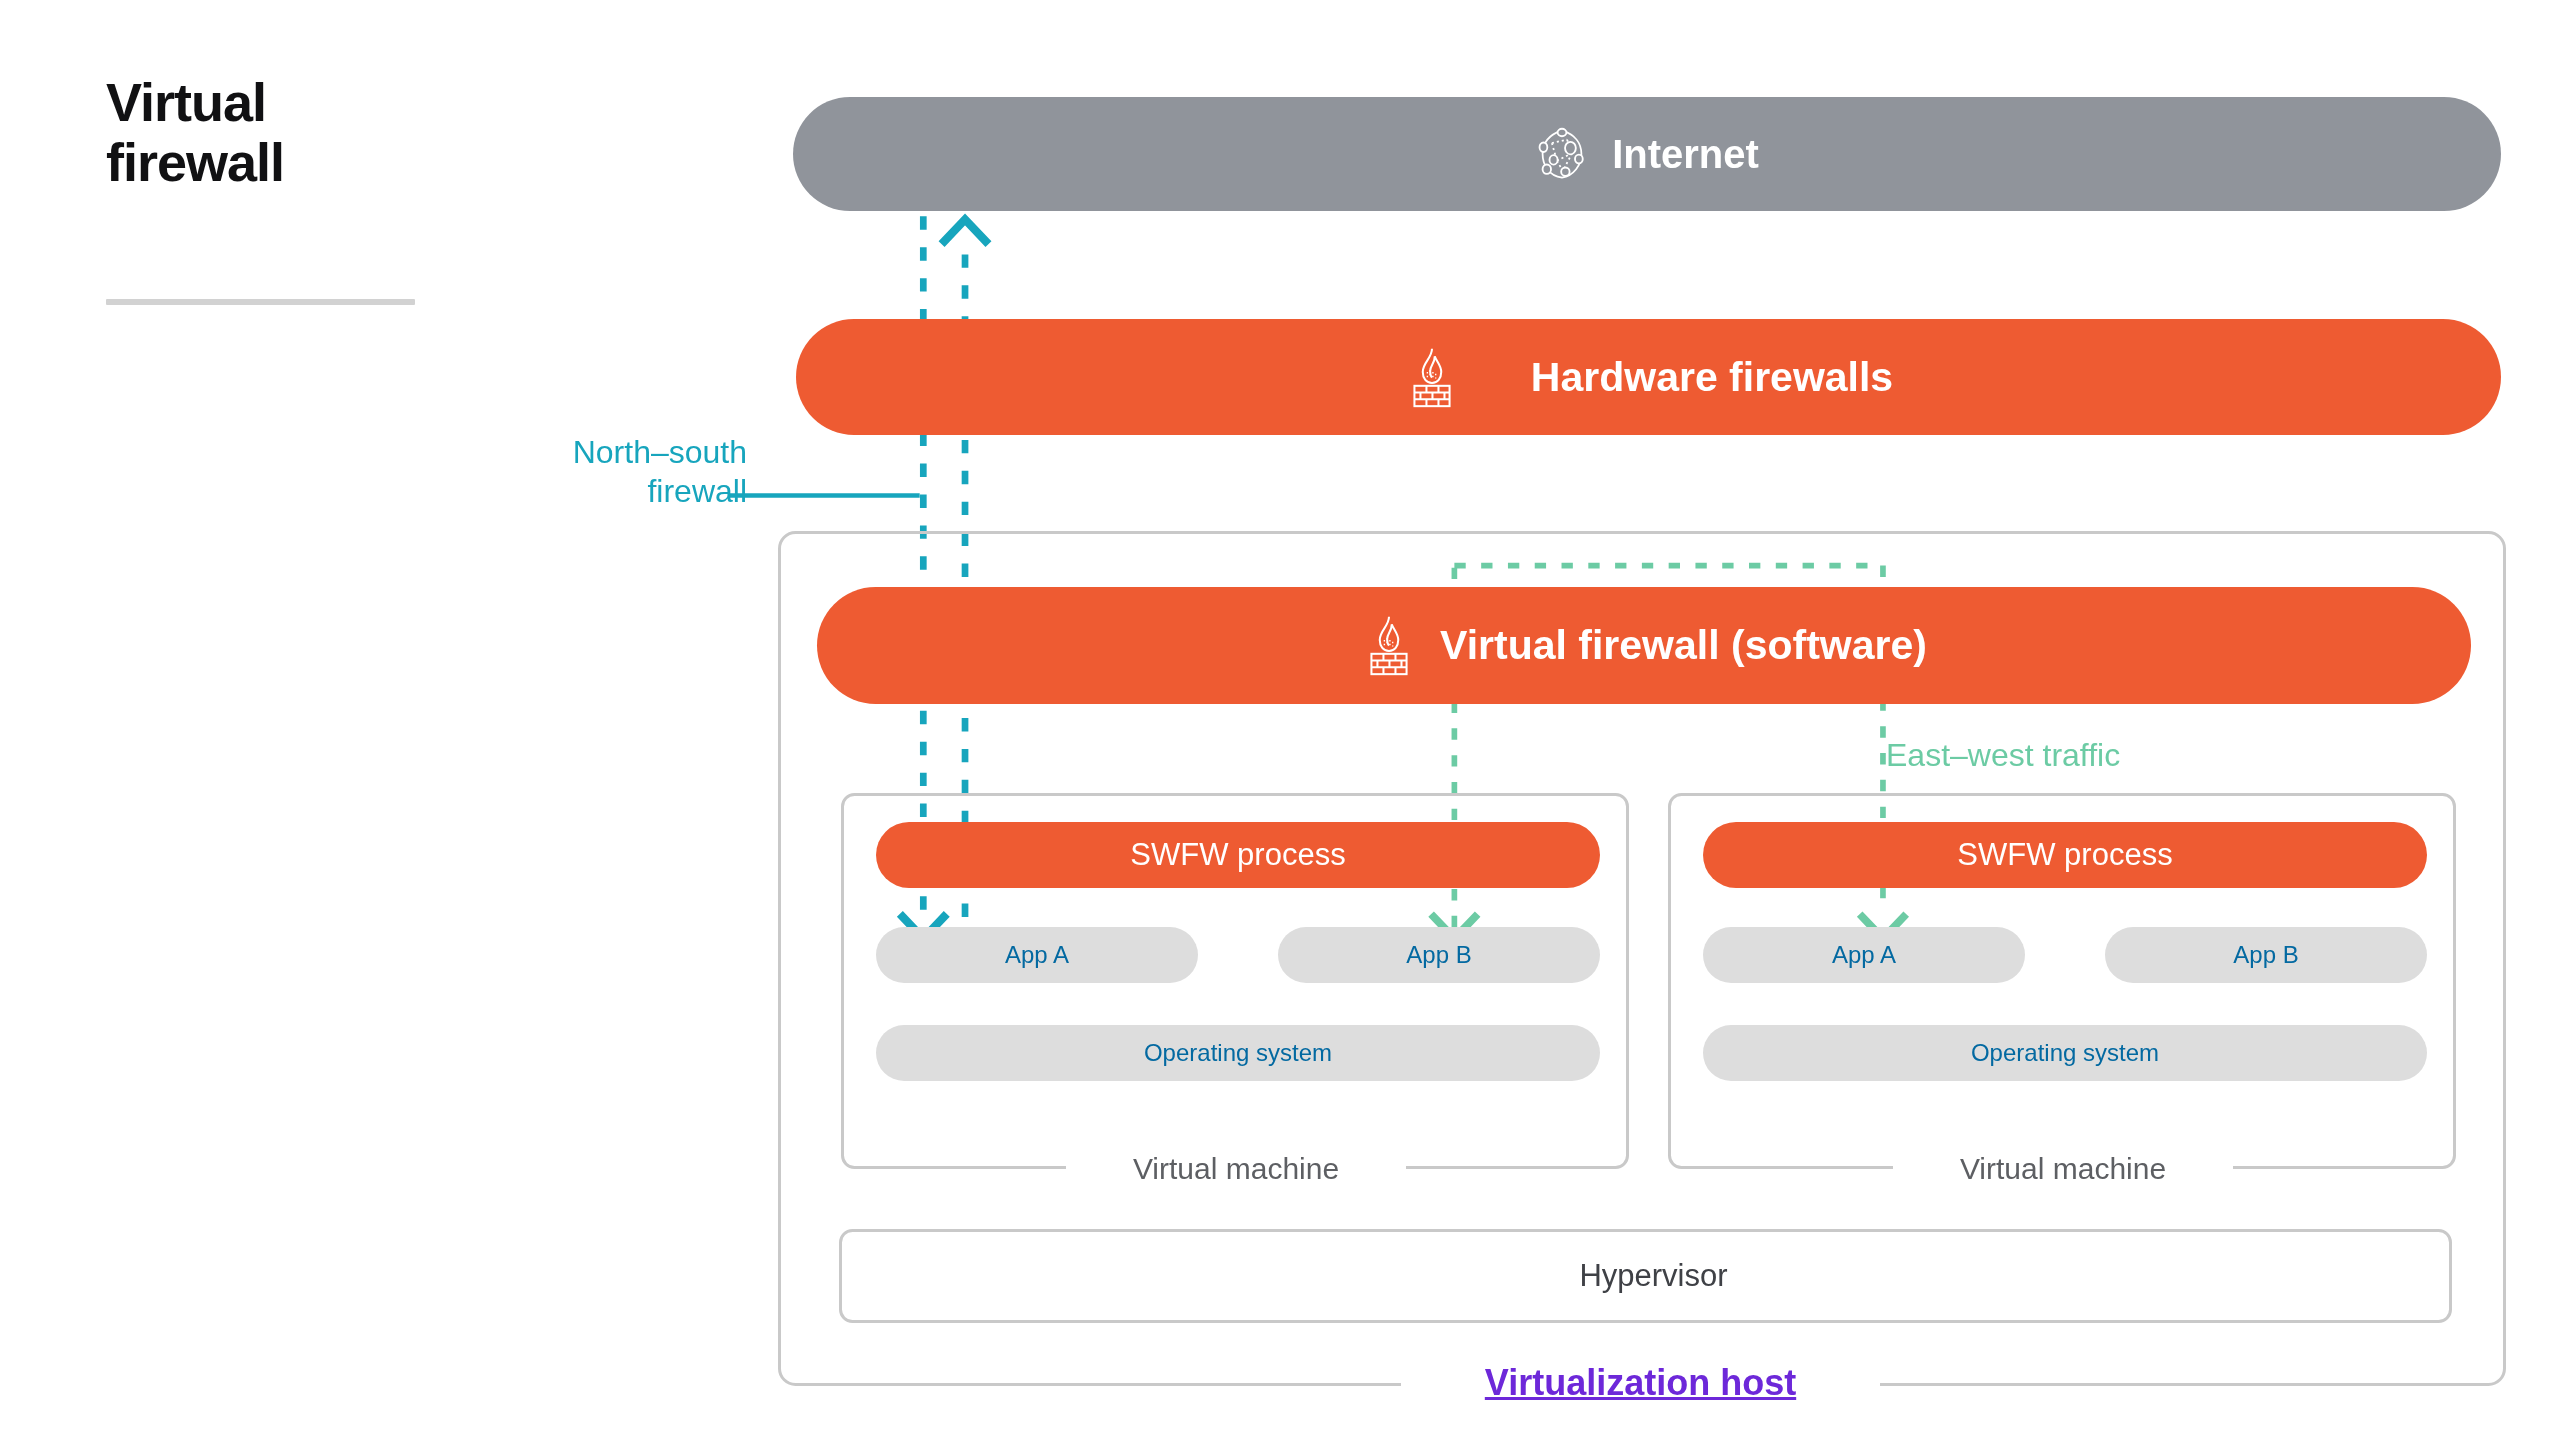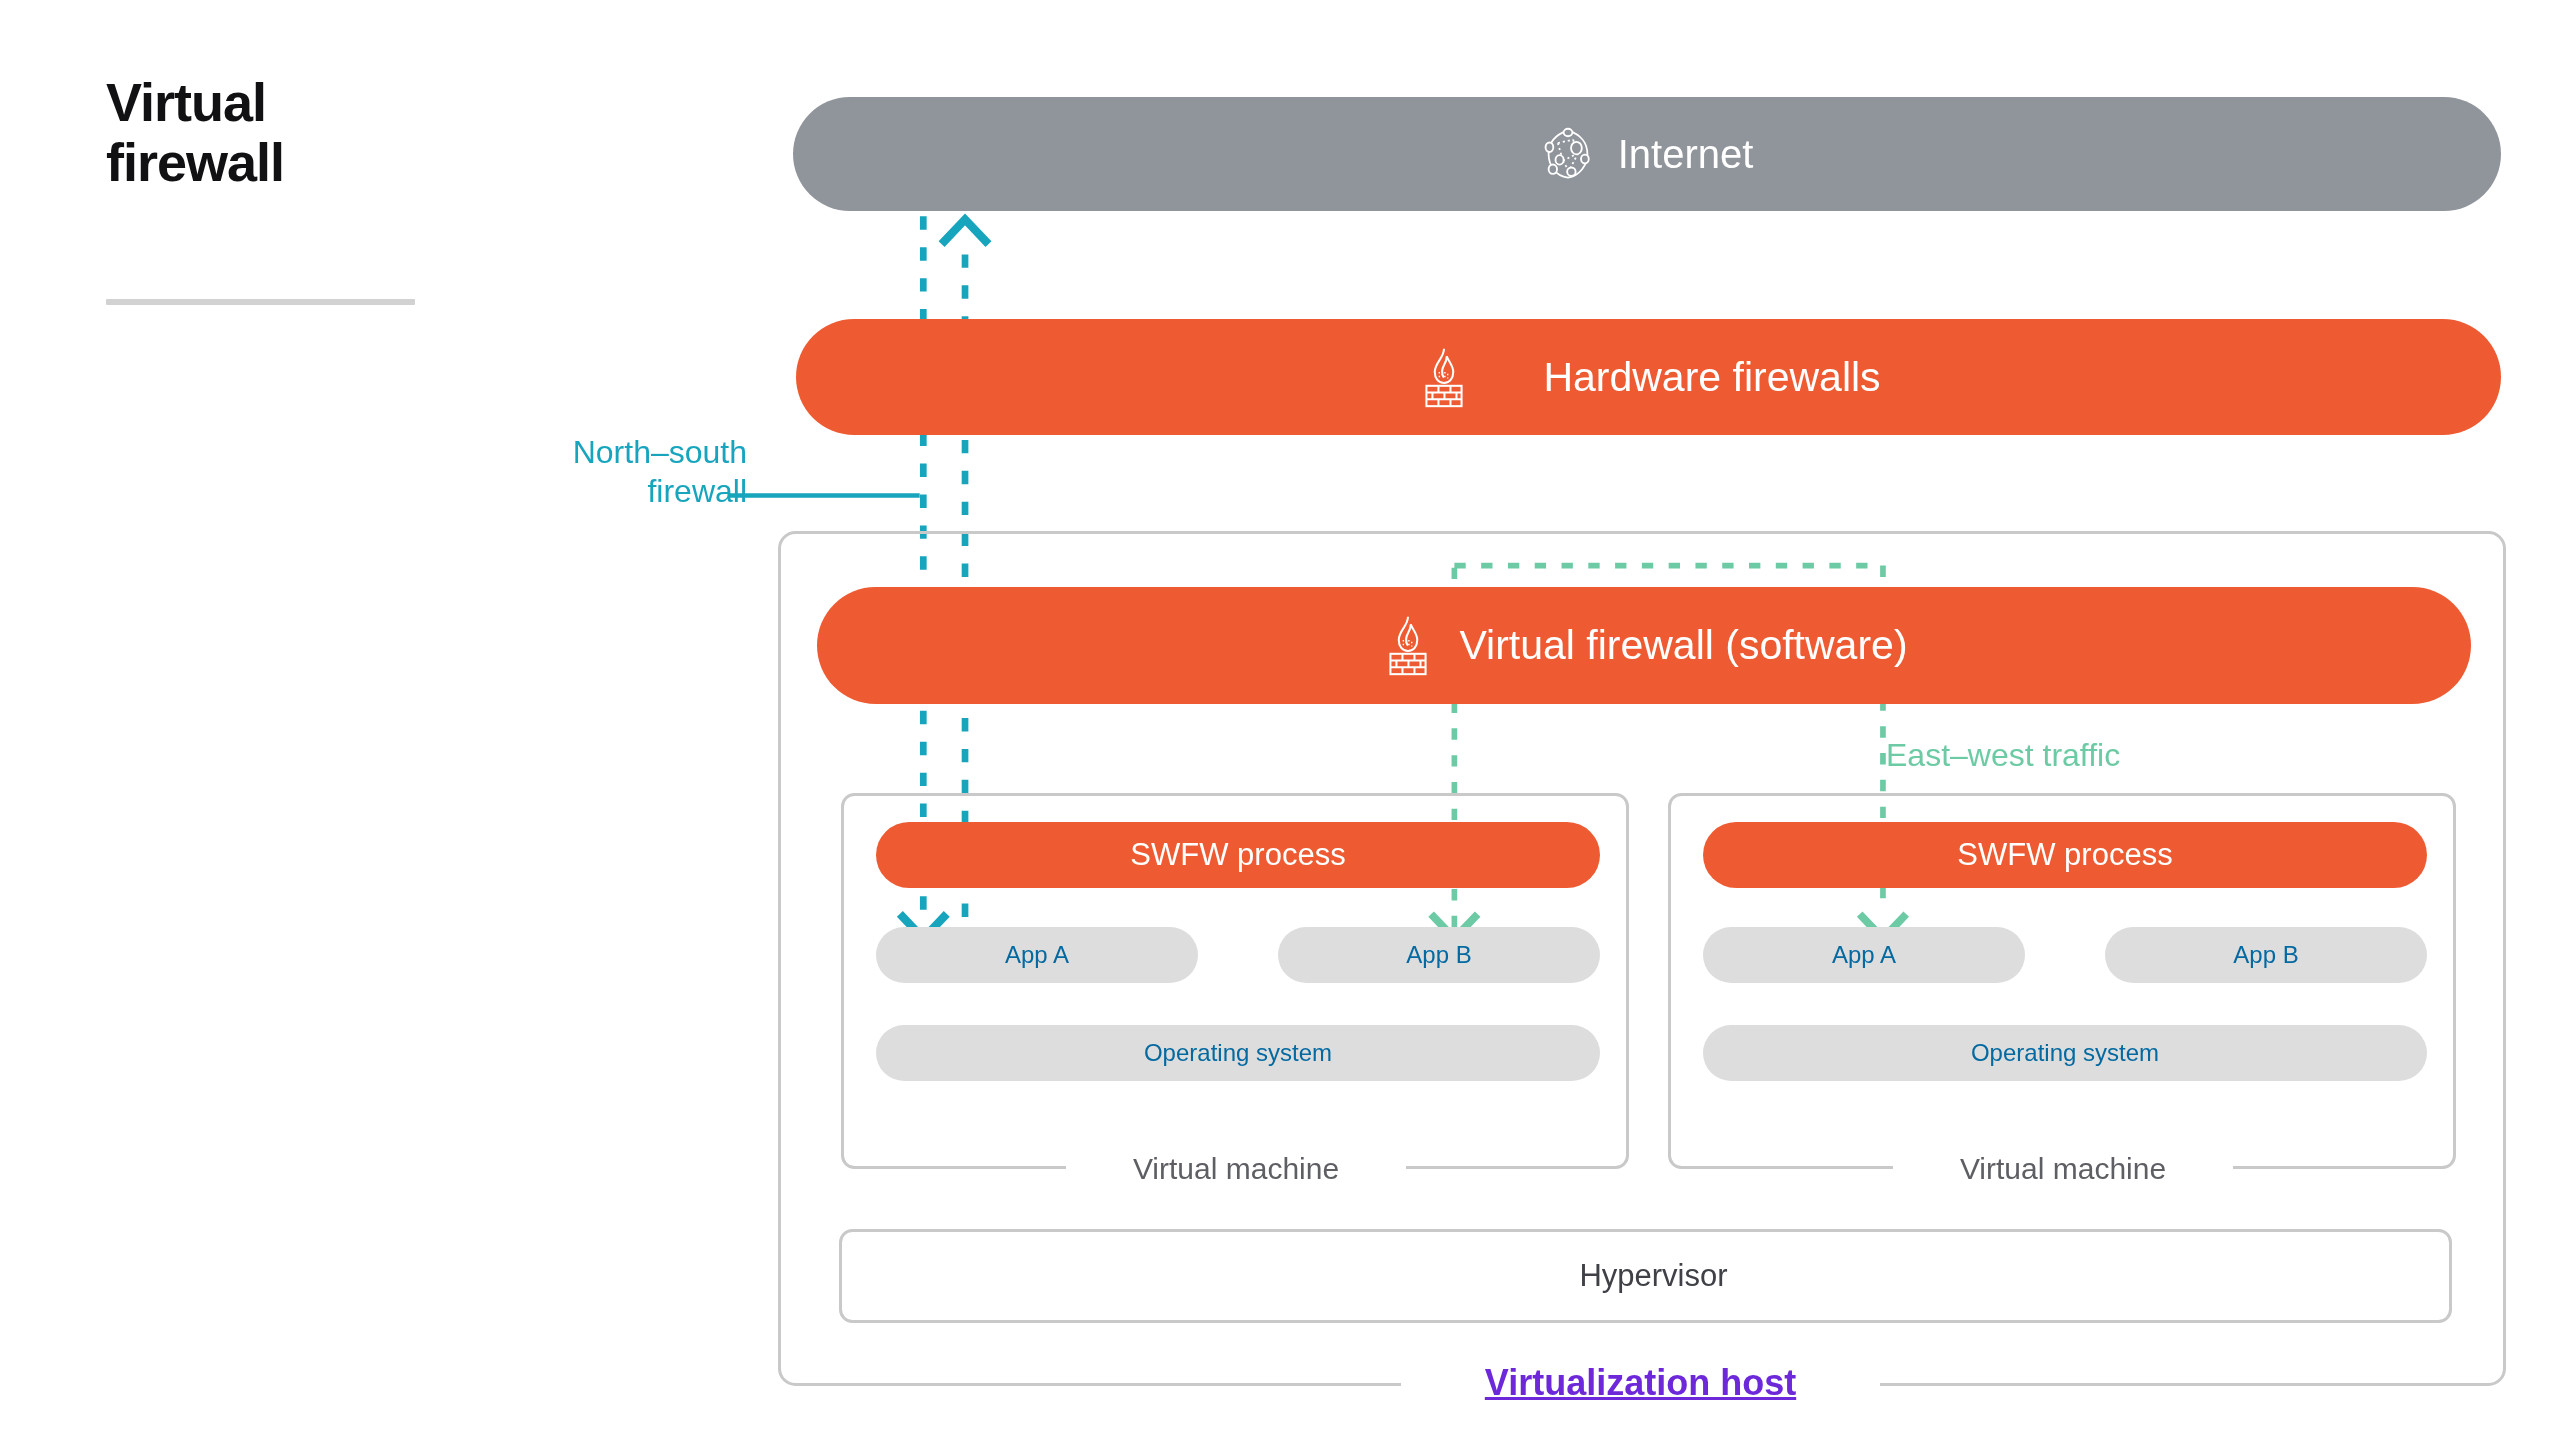--- a/index.html
+++ b/index.html
@@ -7,21 +7,21 @@
        font-family:"Liberation Sans", sans-serif;-webkit-font-smoothing:antialiased;}
 
   
   #title-block{position:absolute;left:106px;top:72px;width:319px;}
   #page-title{font-size:54px;line-height:1.12;font-weight:bold;color:#111113;letter-spacing:-1px;}
   #title-rule{position:absolute;left:106px;top:299px;width:309px;height:5.7px;background:#d2d2d2;border-radius:1px;}
 
   
   .bar{position:absolute;display:flex;align-items:center;justify-content:center;
        border-radius:5151px;box-sizing:border-box;}
-  .bar .bar-label{font-weight:normal;color:#ffffff;white-space:nowrap;}
+  .bar .bar-label{font-weight:bold;color:#ffffff;white-space:nowrap;}
   .bar .bar-icon{display:inline-flex;align-items:center;justify-content:center;}
 
   #internet-bar{left:793px;top:97px;width:1708px;height:114px;background:#90949b;}
   #internet-bar .bar-label{font-size:40px;margin-left:23px;}
 
   #hw-firewall-bar{left:796px;top:319px;width:1705px;height:116px;background:#ee5b32;gap:48px;}
   #hw-firewall-bar .bar-label{font-size:41px;margin-left:23px;}
 
   #virtual-firewall-bar{left:817px;top:587px;width:1654px;height:117px;background:#ee5b32;}
   #virtual-firewall-bar .bar-label{font-size:41px;margin-left:23px;}

